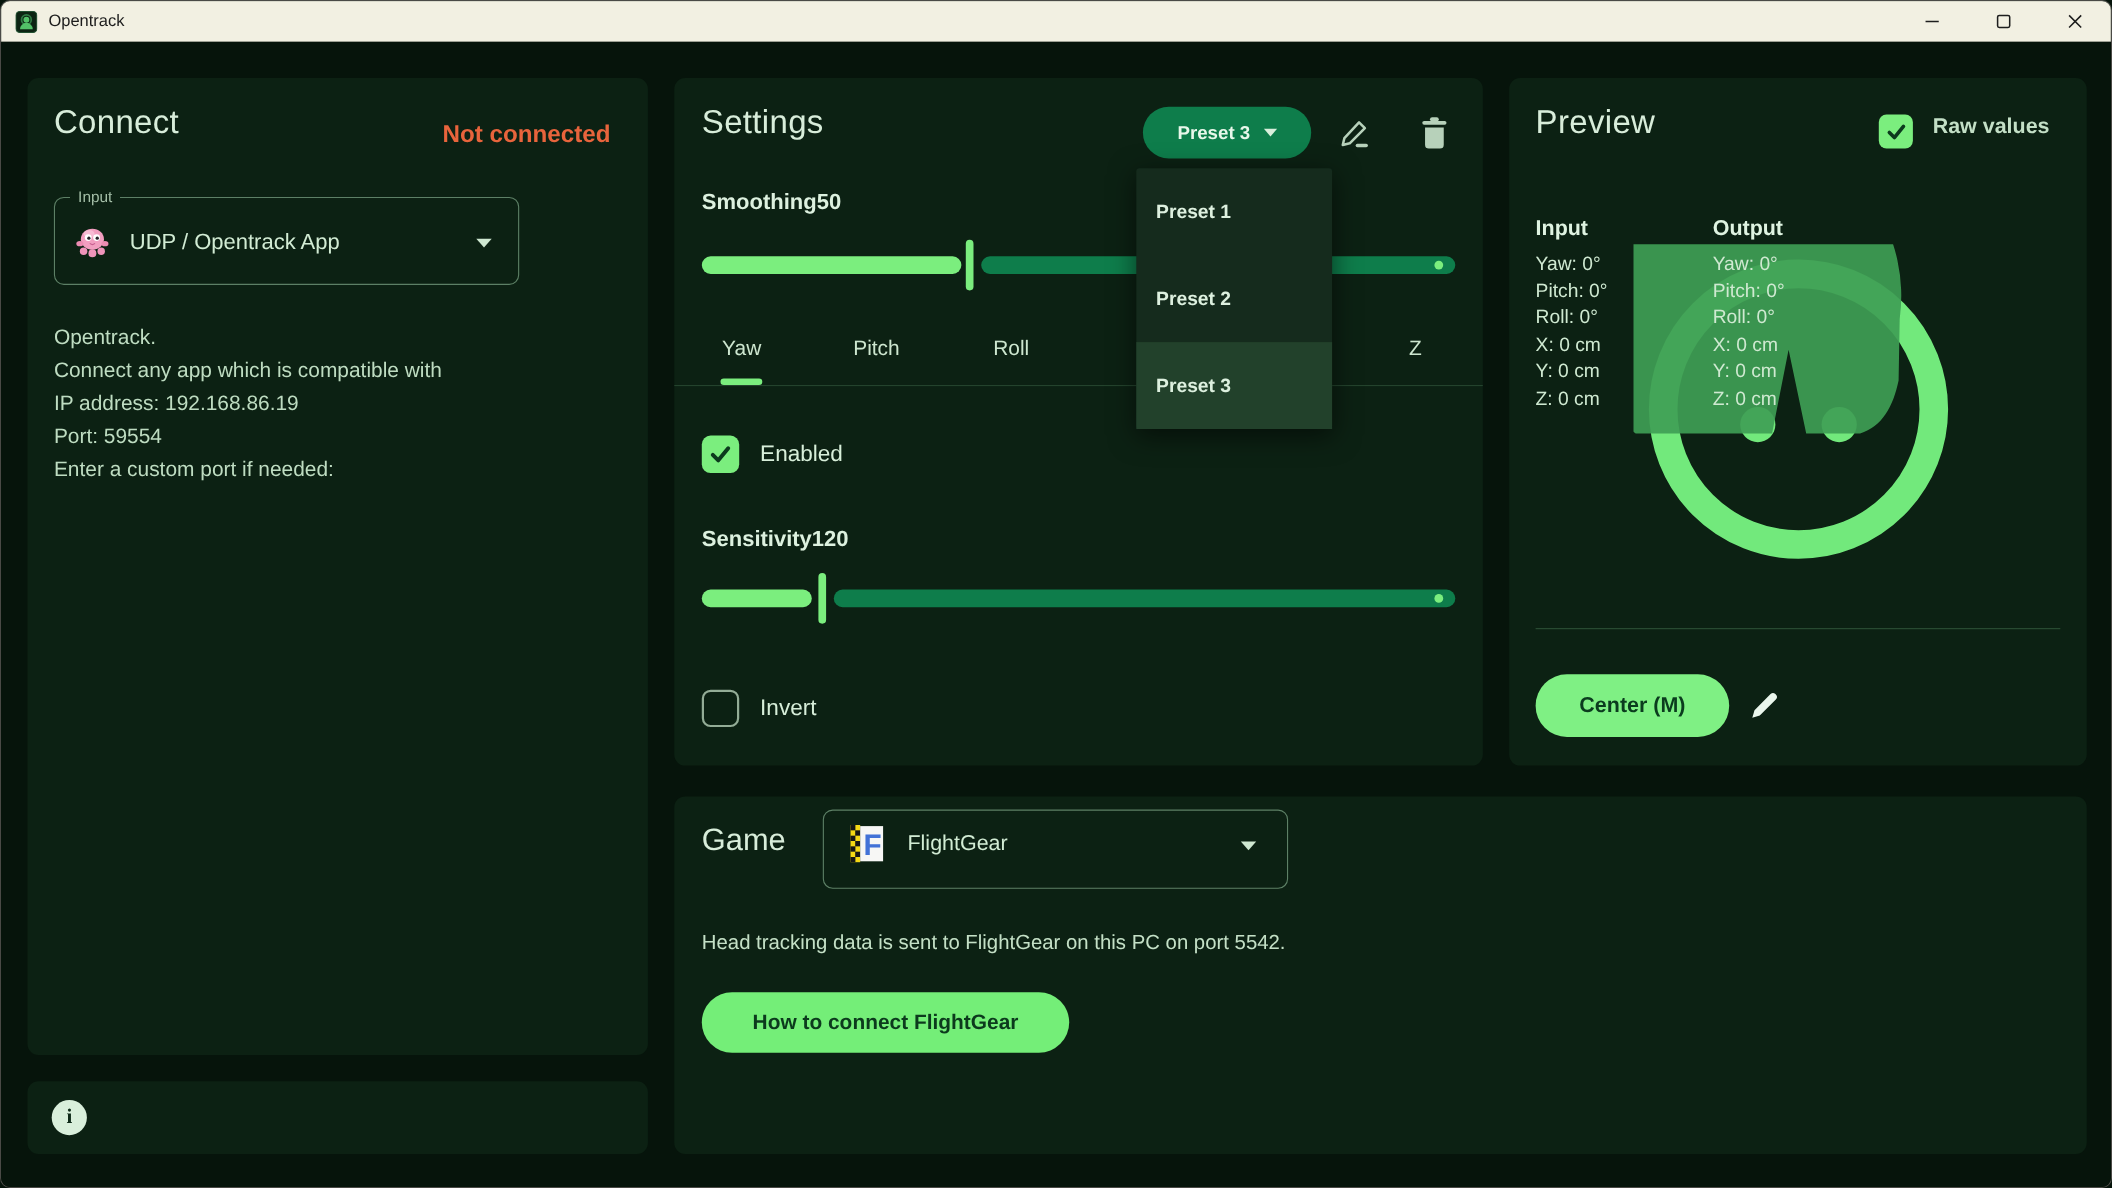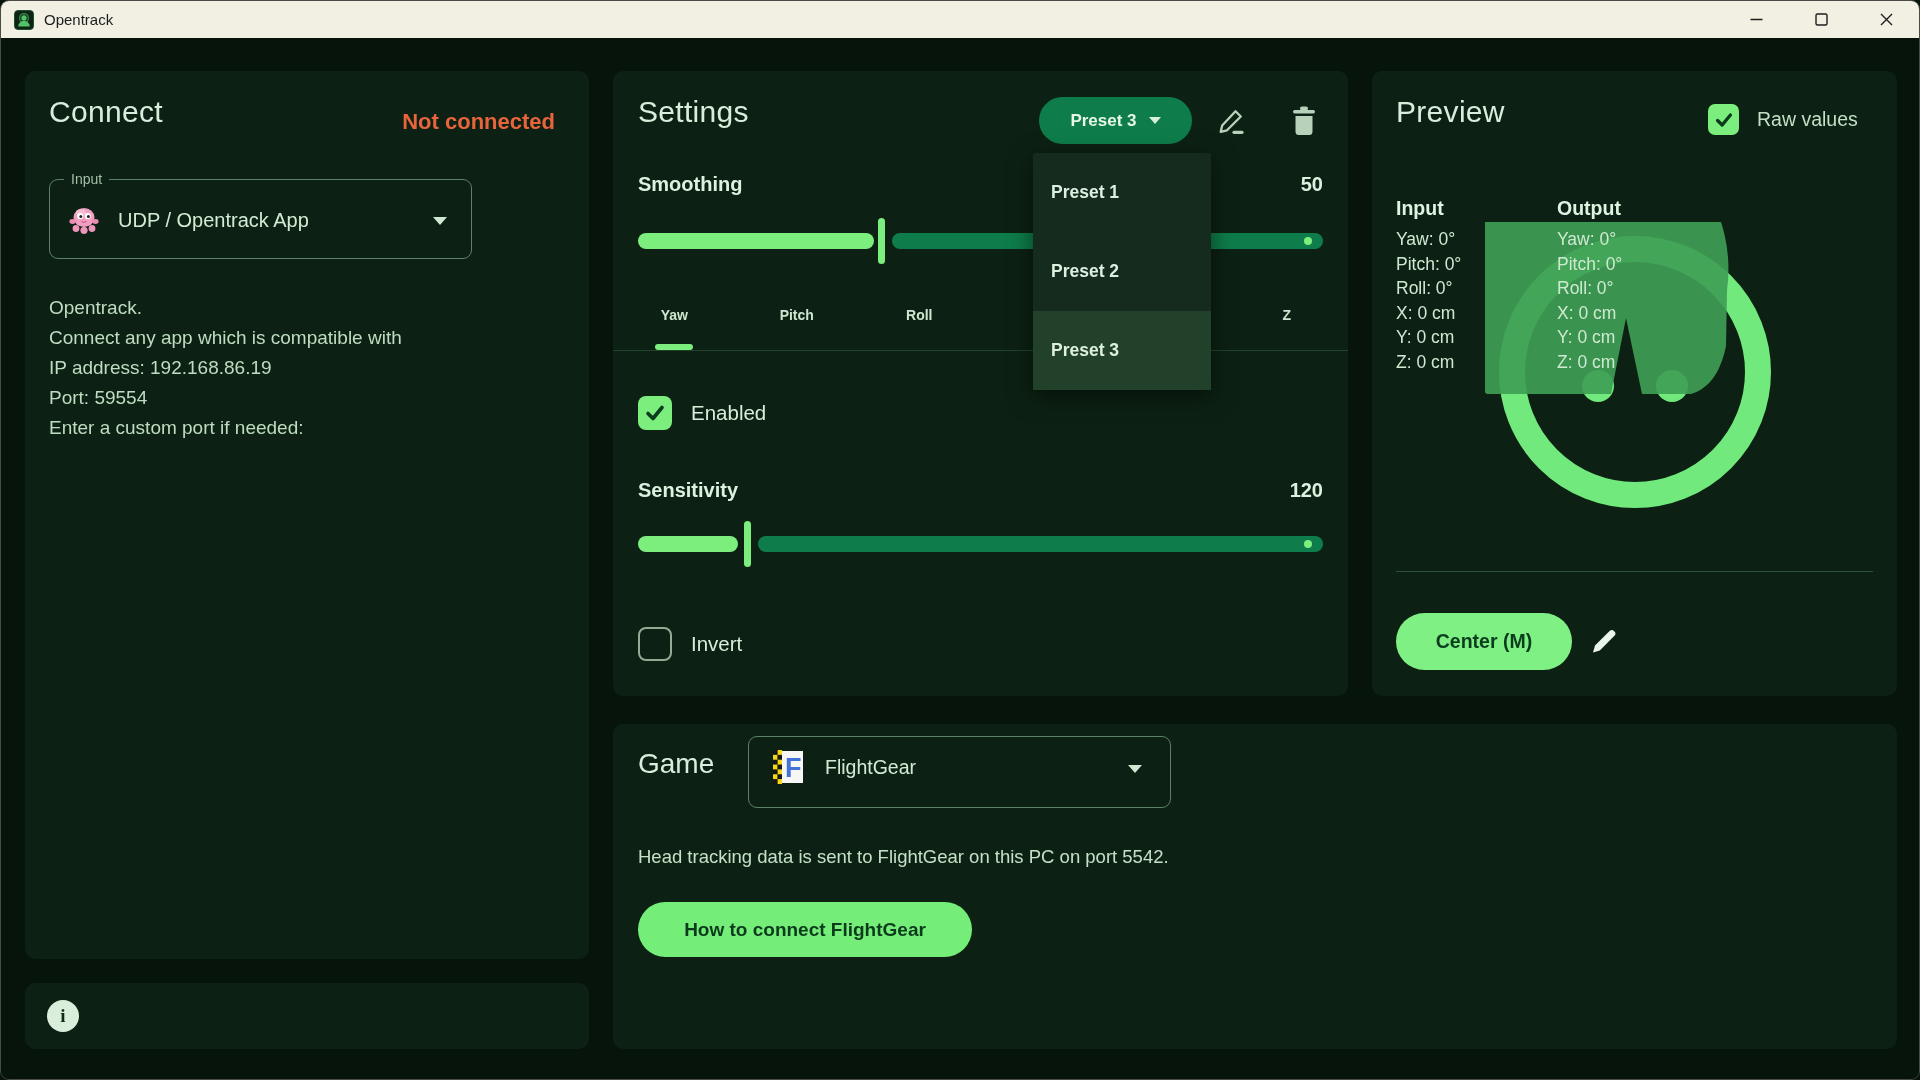--- a/index.html
+++ b/index.html
@@ -62,21 +62,21 @@
     position: absolute; left: 426px; top: 26px; width: 153px; height: 47px; border-radius: 24px;
     background: #0e7d4b; border: none; cursor: pointer;
     display: flex; align-items: center; justify-content: center; gap: 12px;
   }
   .preset-button .label { font-size: 17px; font-weight: 700; color: #e8f7ea; }
   .preset-button .caret { border-left-width: 6px; border-right-width: 6px; border-top: 7px solid #d9efdc; }
   .icon-btn { position: absolute; width: 40px; height: 40px; background: transparent; border: none; cursor: pointer; display: flex; align-items: center; justify-content: center; }
   .edit-preset { left: 598px; top: 30px; }
   .delete-preset { left: 671px; top: 29px; }
 
-  .slider-label-row { position: absolute; left: 25px; right: 25px; display: flex; justify-content: space-between; }
+  .slider-label-row { position: absolute; left: 25px; right: 25px; display: flex; }
   .slider-label-row .lbl { font-size: 20px; font-weight: 700; color: #ddf1df; }
   .slider-label-row .val { font-size: 20px; font-weight: 700; color: #ddf1df; }
   .row-smoothing { top: 102px; }
   .row-sensitivity { top: 408px; }
 
   .hslider { position: absolute; left: 25px; width: 685px; height: 46px; cursor: pointer; }
   .slider-smoothing { top: 147px; }
   .slider-sensitivity { top: 450px; }
   .hslider .fill { position: absolute; top: 15px; height: 16px; border-radius: 8px; background: #7bee7e; }
   .hslider .track { position: absolute; top: 15px; height: 16px; border-radius: 8px; background: #0e7d4b; }
@@ -85,21 +85,21 @@
   .slider-smoothing .fill { left: 0; width: 236px; }
   .slider-smoothing .thumb { left: 240px; }
   .slider-smoothing .track { left: 254px; width: 431px; }
   .slider-smoothing .end-dot { left: 666px; }
   .slider-sensitivity .fill { left: 0; width: 100px; }
   .slider-sensitivity .thumb { left: 106px; }
   .slider-sensitivity .track { left: 120px; width: 565px; }
   .slider-sensitivity .end-dot { left: 666px; }
 
   .tabs { position: absolute; left: 0; top: 232px; width: 100%; display: flex; }
-  .tab { flex: 1; text-align: center; font-size: 14px; font-weight: 700; color: #cde6cf; padding: 4px 0; cursor: pointer; }
+  .tab { flex: 1; text-align: center; font-size: 19px; font-weight: 400; color: #cde6cf; padding: 4px 0; cursor: pointer; }
   .tab-underline { position: absolute; left: 42px; top: 273px; width: 38px; height: 6px; border-radius: 3px; background: #7bee7e; }
   .tabs-divider { position: absolute; left: 0; right: 0; top: 279px; height: 1px; background: #24432d; }
 
   .check-row { position: absolute; left: 25px; display: flex; align-items: center; gap: 19px; cursor: pointer; }
   .row-enabled { top: 325px; }
   .row-invert { top: 556px; }
   .checkbox { width: 34px; height: 34px; border-radius: 8px; display: flex; align-items: center; justify-content: center; }
   .checkbox.checked { background: #7bee7e; }
   .checkbox.unchecked { background: transparent; border: 2.5px solid #93ac96; }
   .check-row .cb-label { font-size: 20.5px; color: #d7eed9; }
@@ -113,21 +113,21 @@
     height: 79px; display: flex; align-items: center; padding-left: 18px;
     font-size: 17.5px; font-weight: 700; color: #ddf0df; cursor: pointer;
   }
   .preset-menu .menu-item.selected { background: #22412b; }
   .menu-item.new-preset { gap: 14px; padding-left: 14px; }
   .menu-item .new-label { width: 74px; line-height: 26px; }
 
   
   .preview-panel { left: 1371px; top: 33px; width: 525px; height: 625px; }
   .preview-panel h2 { position: absolute; left: 24px; top: 24px; }
-  .raw-row { position: absolute; left: 336px; top: 33px; display: flex; align-items: center; gap: 18px; cursor: pointer; }
+  .raw-row { position: absolute; left: 336px; top: 33px; display: flex; align-items: flex-start; gap: 18px; cursor: pointer; font-weight: bold; }
   .raw-row .checkbox { width: 31px; height: 31px; border-radius: 7px; }
   .raw-row .cb-label { font-size: 19.5px; color: #c3dfc6; }
   .face-svg { position: absolute; left: 113px; top: 151px; width: 300px; height: 300px; }
   .values-col { position: absolute; top: 126px; }
   .col-input { left: 24px; }
   .col-output { left: 185px; }
   .values-col .col-header { font-size: 19.5px; font-weight: 700; color: #dff3e1; margin-bottom: 7px; }
   .values-col .vrow { font-size: 17.5px; line-height: 24.6px; color: #cfe9d1; }
   .preview-divider { position: absolute; left: 24px; right: 24px; top: 500px; height: 1px; background: #2c4f36; }
   .center-button {

